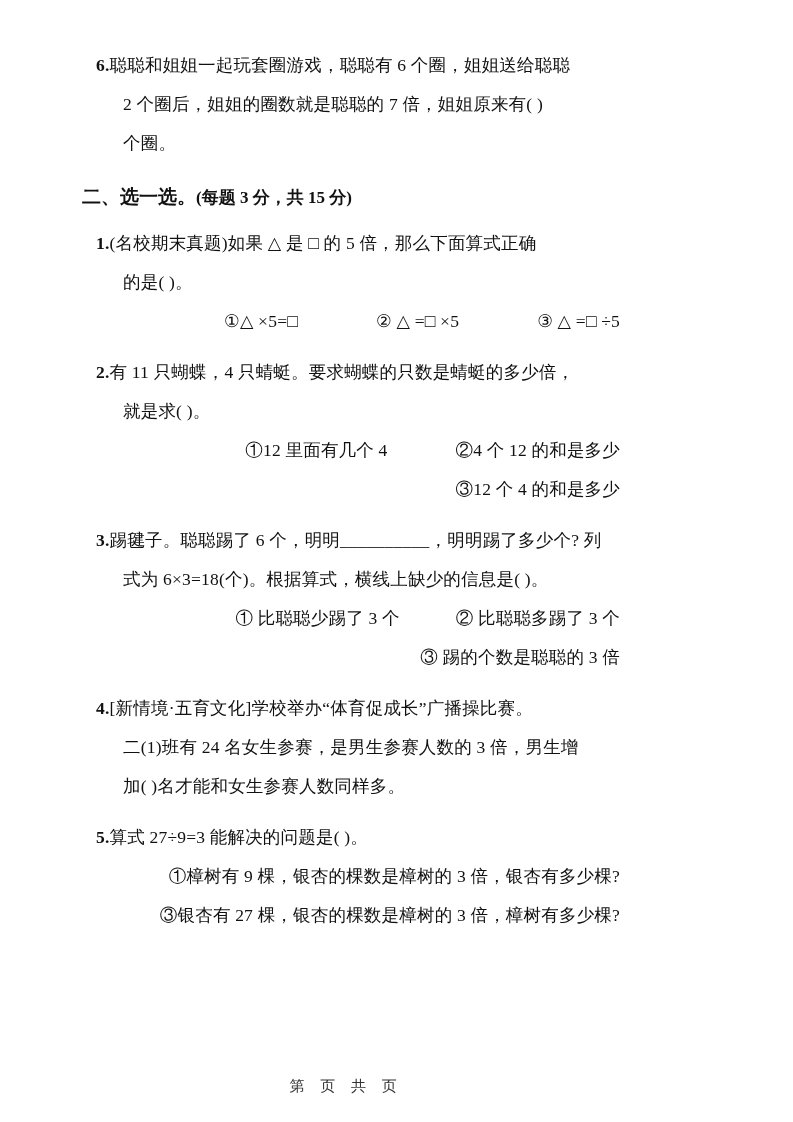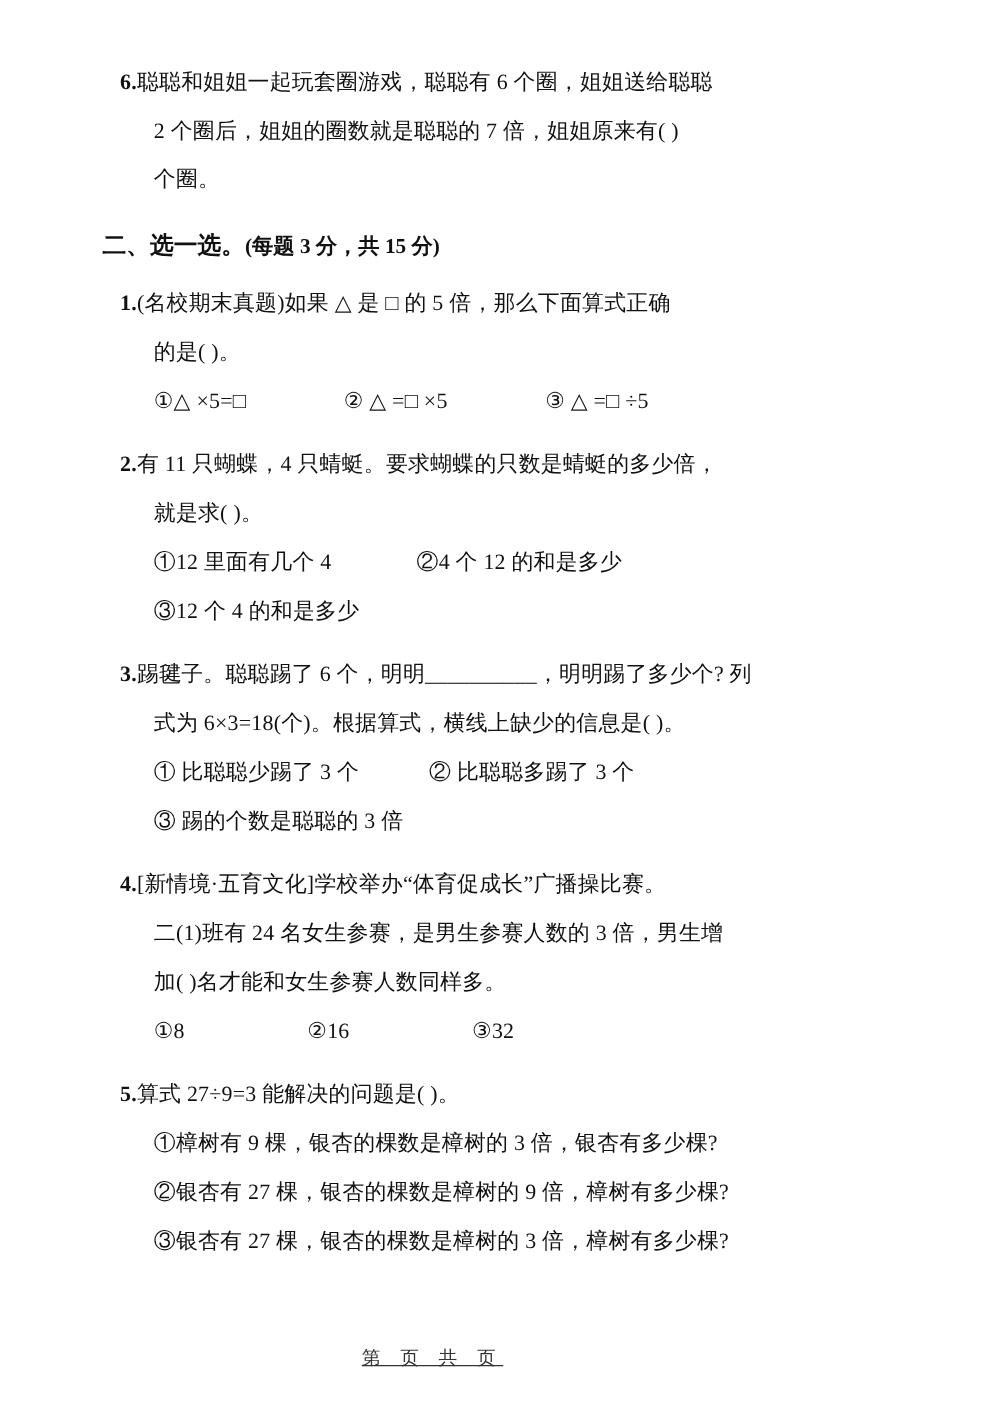--- a/index.html
+++ b/index.html
@@ -46,38 +46,38 @@
     margin-bottom: 6px;
     margin-left: -14px;
     white-space: nowrap;
   }
   .section-head .small {
     font-size: 17px;
   }
   .opts {
     display: block;
     white-space: nowrap;
+    text-align: right;
   }
   .opt {
     display: inline-block;
   }
   .gap-a { margin-right: 78px; }
   .gap-b { margin-right: 68px; }
   .gap-c { margin-right: 56px; }
   .gap-e { margin-right: 98px; }
   .footer {
     position: absolute;
     left: 0;
     right: 0;
     bottom: 26px;
     text-align: center;
     font-size: 15px;
     letter-spacing: 6px;
     color: #333;
-    text-decoration: underline;
   }
 </style>
 </head>
 <body>
 
 <div class="page">
 
   <div class="q">
     <div class="line">
       <span class="num">6.</span><span>聪聪和姐姐一起玩套圈游戏，聪聪有 6 个圈，姐姐送给聪聪</span>
@@ -125,34 +125,28 @@
       <span class="opt">③ 踢的个数是聪聪的 3 倍</span>
     </div>
   </div>
 
   <div class="q">
     <div class="line">
       <span class="num">4.</span><span>[新情境·五育文化]学校举办“体育促成长”广播操比赛。</span>
     </div>
     <div class="line indent">二(1)班有 24 名女生参赛，是男生参赛人数的 3 倍，男生增</div>
     <div class="line indent">加(        )名才能和女生参赛人数同样多。</div>
-    <div class="line indent opts">
-      <span class="opt gap-e">①8</span><span class="opt gap-e">②16</span><span class="opt">③32</span>
-    </div>
   </div>
 
   <div class="q">
     <div class="line">
       <span class="num">5.</span><span>算式 27÷9=3 能解决的问题是(        )。</span>
     </div>
     <div class="line indent opts">
       <span class="opt">①樟树有 9 棵，银杏的棵数是樟树的 3 倍，银杏有多少棵?</span>
-    </div>
-    <div class="line indent opts">
-      <span class="opt">②银杏有 27 棵，银杏的棵数是樟树的 9 倍，樟树有多少棵?</span>
     </div>
     <div class="line indent opts">
       <span class="opt">③银杏有 27 棵，银杏的棵数是樟树的 3 倍，樟树有多少棵?</span>
     </div>
   </div>
 
   <div class="footer">第 页 共 页</div>
 
 </div>
 

